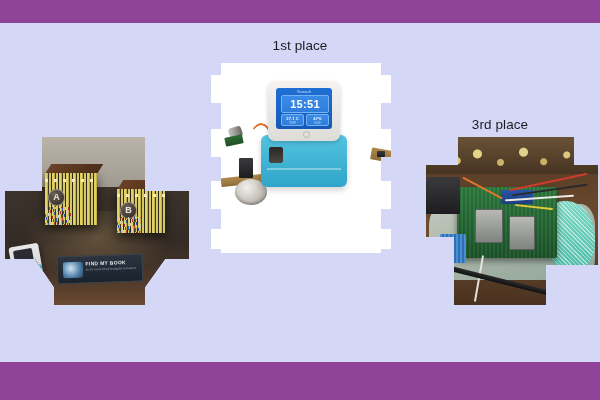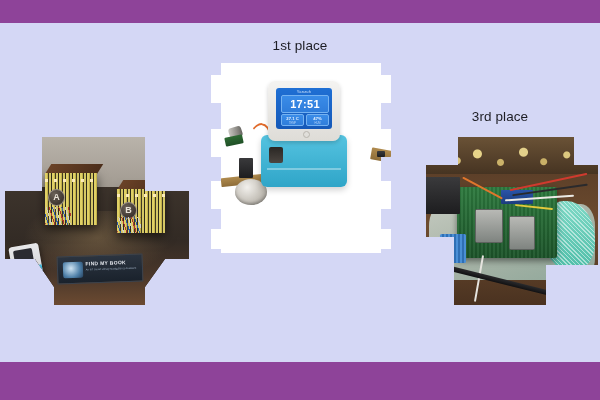--- a/index.html
+++ b/index.html
@@ -92,21 +92,21 @@
       160px 122px, 140px 150px, 140px 168px, 49px 168px,
       49px 150px, 30px 122px, 0 122px, 0 54px, 37px 54px);
     clip-path: polygon(
       37px 0, 140px 0, 140px 54px, 184px 54px, 184px 122px,
       160px 122px, 140px 150px, 140px 168px, 49px 168px,
       49px 150px, 30px 122px, 0 122px, 0 54px, 37px 54px);
   }
 
   
   #entry-third { left: 400px; top: 105px; width: 200px; height: 200px; }
-  #label-third { top: 4px; }
+  #label-third { top: 12px; }
   #photo-third-wrap {
     position: absolute;
     left: 26px;
     top: 32px;
     width: 172px;
     height: 168px;
   }
   #photo-third {
     position: absolute;
     inset: 0;
@@ -446,21 +446,21 @@
 
           <div class="clock-stand">
             <div class="clock-stand-slot"></div>
             <div class="clock-stand-line"></div>
           </div>
 
           <div class="clock-body">
             <div class="clock-screen">
               <div class="clock-hdr">Yanzuh</div>
               <div class="clock-time-box">
-                <div class="clock-time">17:51</div>
+                <div class="clock-time">15:51</div>
               </div>
               <div class="clock-tile left">
                 <span>27.1 C</span>
                 <small>TEMP</small>
               </div>
               <div class="clock-tile right">
                 <span>47%</span>
                 <small>HUM</small>
               </div>
             </div>

